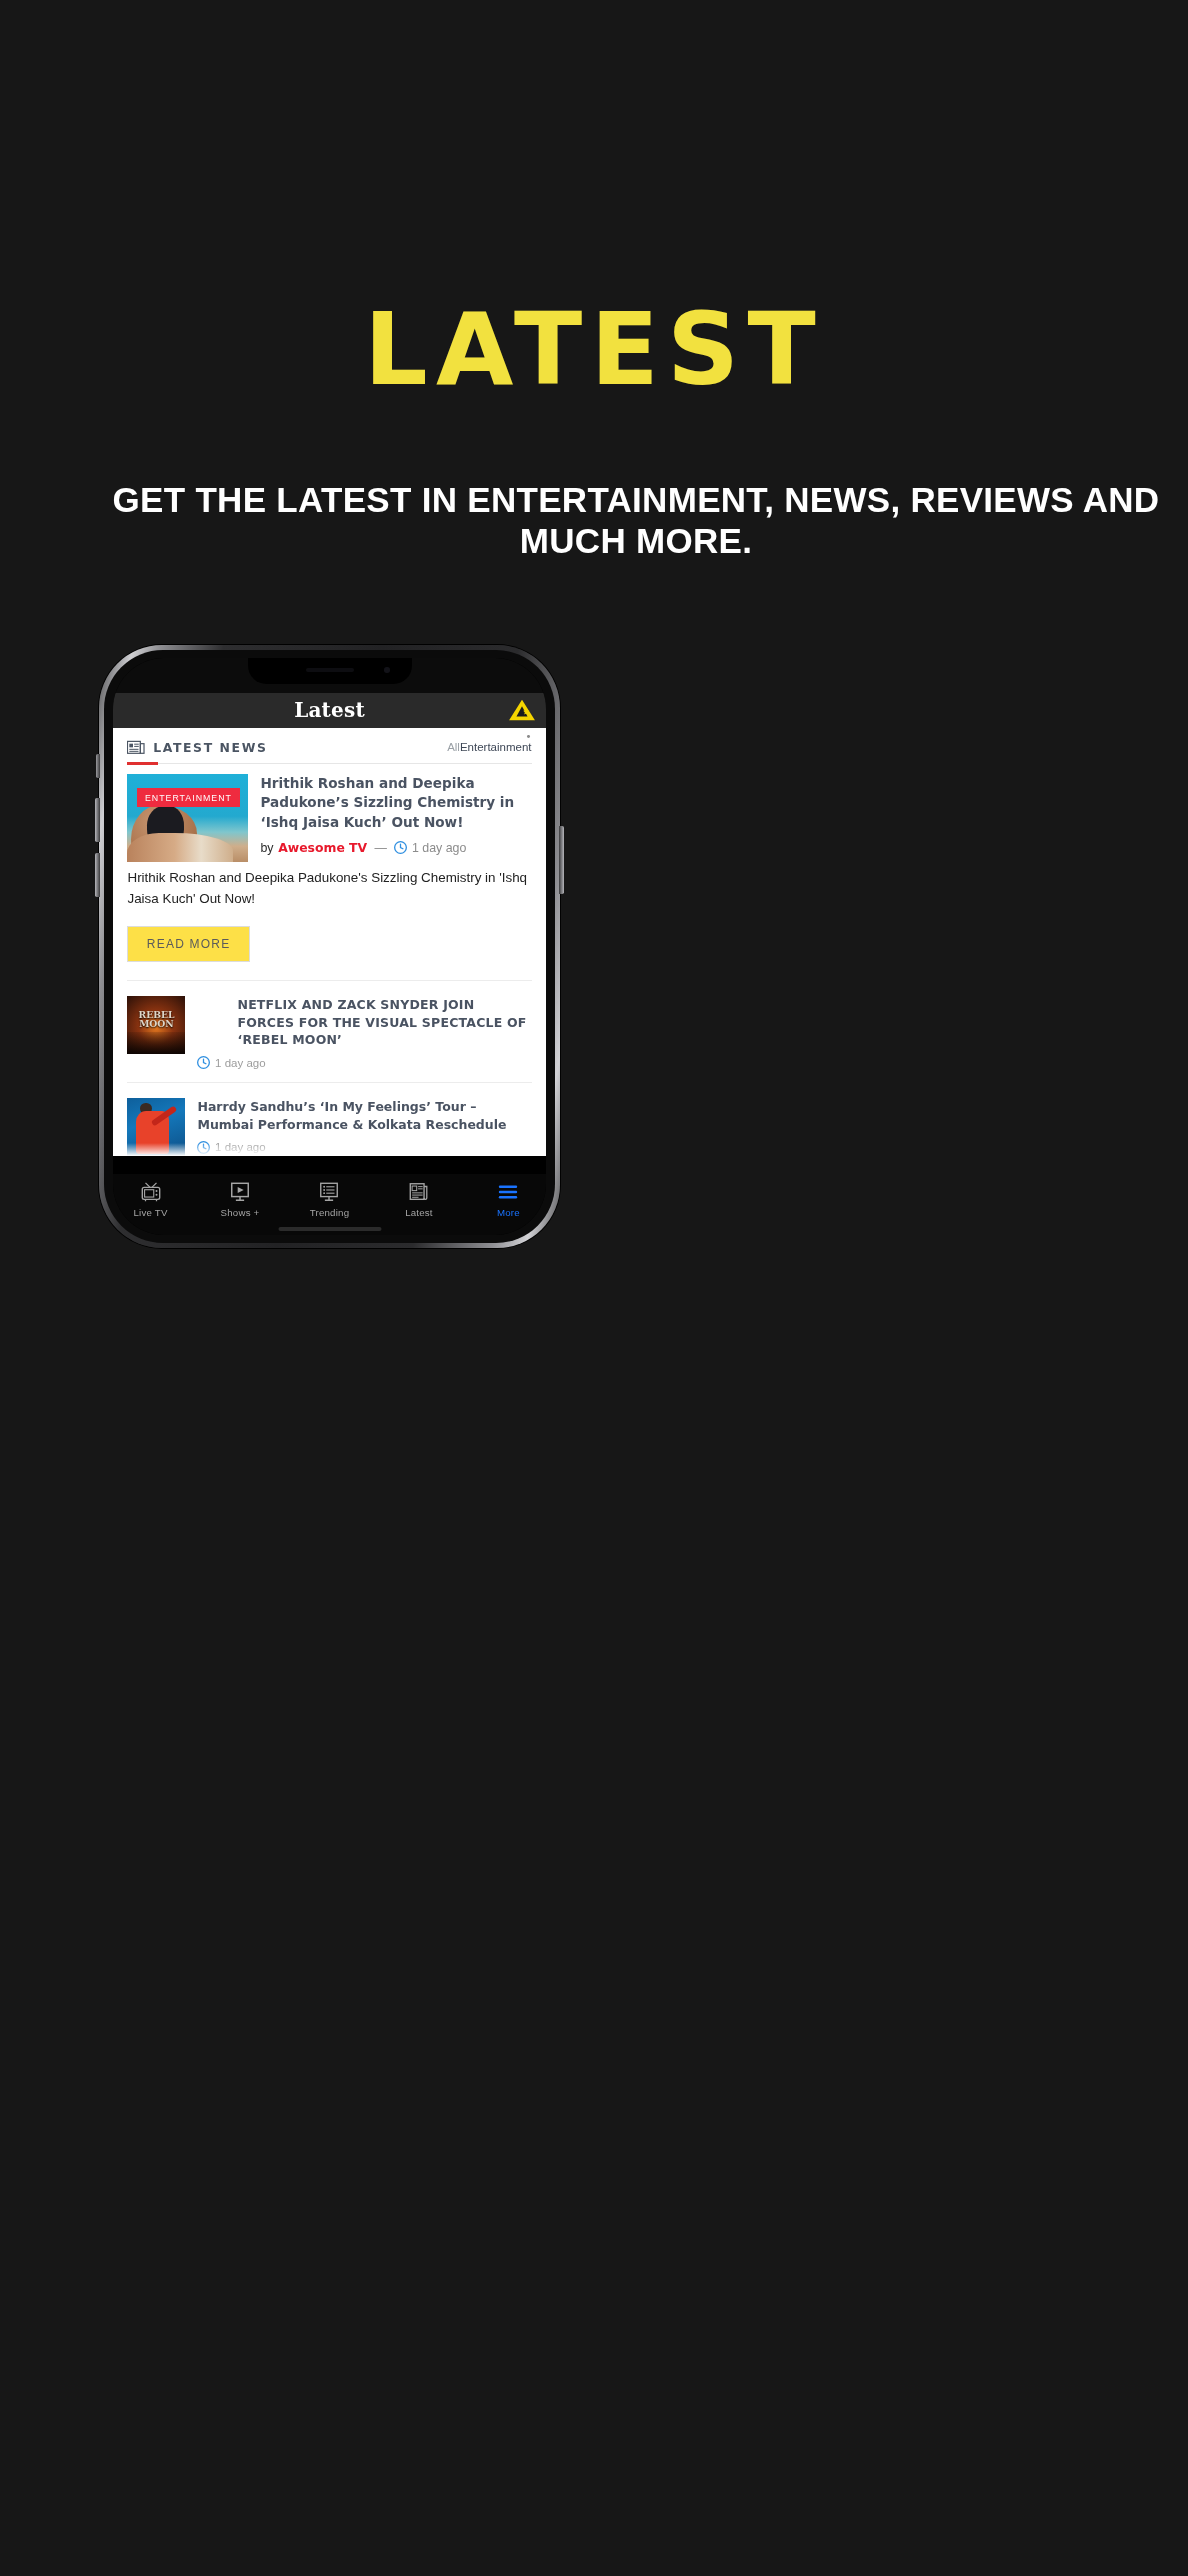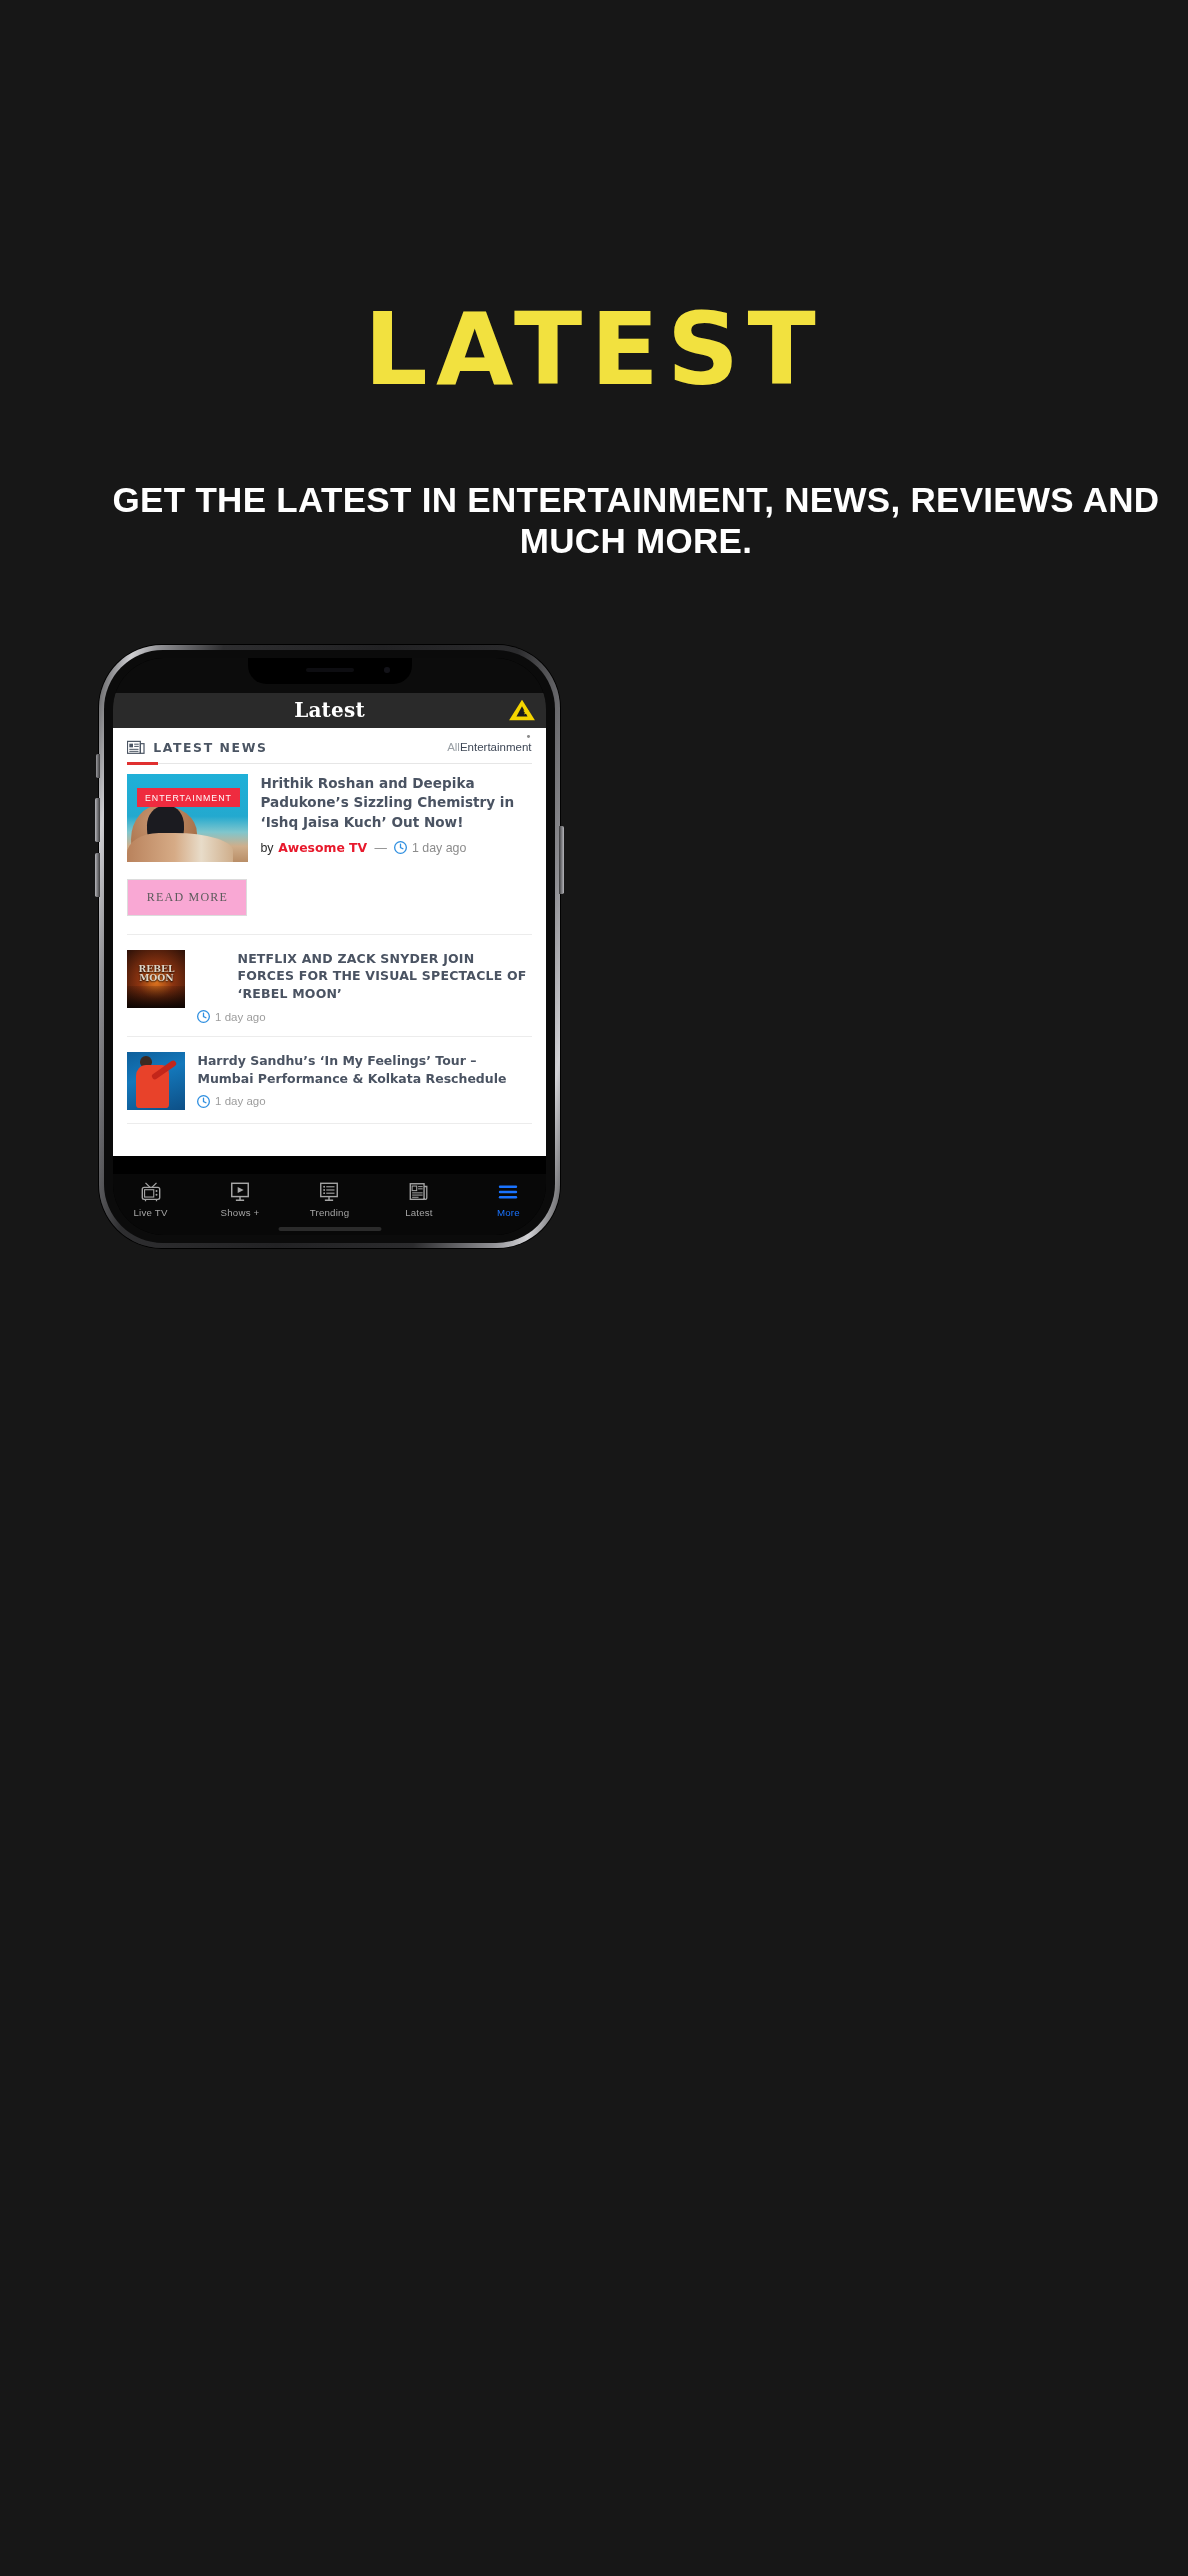--- a/index.html
+++ b/index.html
@@ -155,22 +155,22 @@
   .feat-meta .by { color: #2b2b2b; }
   .feat-meta .author { color: #e8192c; font-weight: 700; margin-left: 4.6px; font-family:"DejaVu Sans",sans-serif;text-align:right; }
   .feat-meta .dash { color: #8a8a8a; margin: 0 7.4px; }
   .clock { width: 13px; height: 13px; margin-right: 4.6px; flex: 0 0 auto; }
   .feat-meta .ago { color: #8c8c8c; }
   .feat-excerpt {
     font-size: 13.4px; line-height: 1.52; color: #222; margin-top: 6.4px;
   }
   .read-more {
     display: inline-block; margin: 16.6px 0 0 0;
-    border: 0.9px solid #dcdcdc; background: #f9a8d4;
-    padding: 10px 18.4px; font-size: 12px; letter-spacing: 1.2px; color: #5b5b5b; font-family: Liberation Serif, serif;
+    border: 0.9px solid #dcdcdc; background: #fde047;
+    padding: 10px 18.4px; font-size: 12px; letter-spacing: 1.2px; color: #5b5b5b;
   }
 
   .list-sep { height: 0.9px; background: #ececec; margin: 18.4px 14.7px 0 14.7px; }
 
   
   .news-row { display: flex; gap: 12px; padding: 14.7px 14.7px 13px 14.7px; }
   .row-thumb { width: 58px; height: 58px; flex: 0 0 58px; overflow: hidden; position: relative; }
   .row-body { flex: 1 1 auto; min-width: 0; }
   .row-title {
     font-family: "DejaVu Sans", sans-serif;
@@ -277,20 +277,21 @@
                   <span class="clock">
                     <svg viewBox="0 0 14 14" width="13" height="13">
                       <circle cx="7" cy="7" r="6.3" fill="none" stroke="#2f8fe0" stroke-width="1.4"></circle>
                       <path d="M7 3.4 V7 L9.6 8.4" fill="none" stroke="#2f8fe0" stroke-width="1.4" stroke-linecap="round"></path>
                     </svg>
                   </span>
                   <span class="ago">1 day ago</span>
                 </div>
               </div>
             </div>
+            <div class="feat-excerpt">Hrithik Roshan and Deepika Padukone's Sizzling Chemistry in 'Ishq Jaisa Kuch' Out Now!</div>
             <a class="read-more">READ MORE</a>
           </div>
 
           <div class="list-sep"></div>
 
           <div class="news-row">
             <div class="row-thumb th-rebel">
               <div class="fig"></div>
                 <div class="txt">REBEL<br>MOON</div>
             </div>

